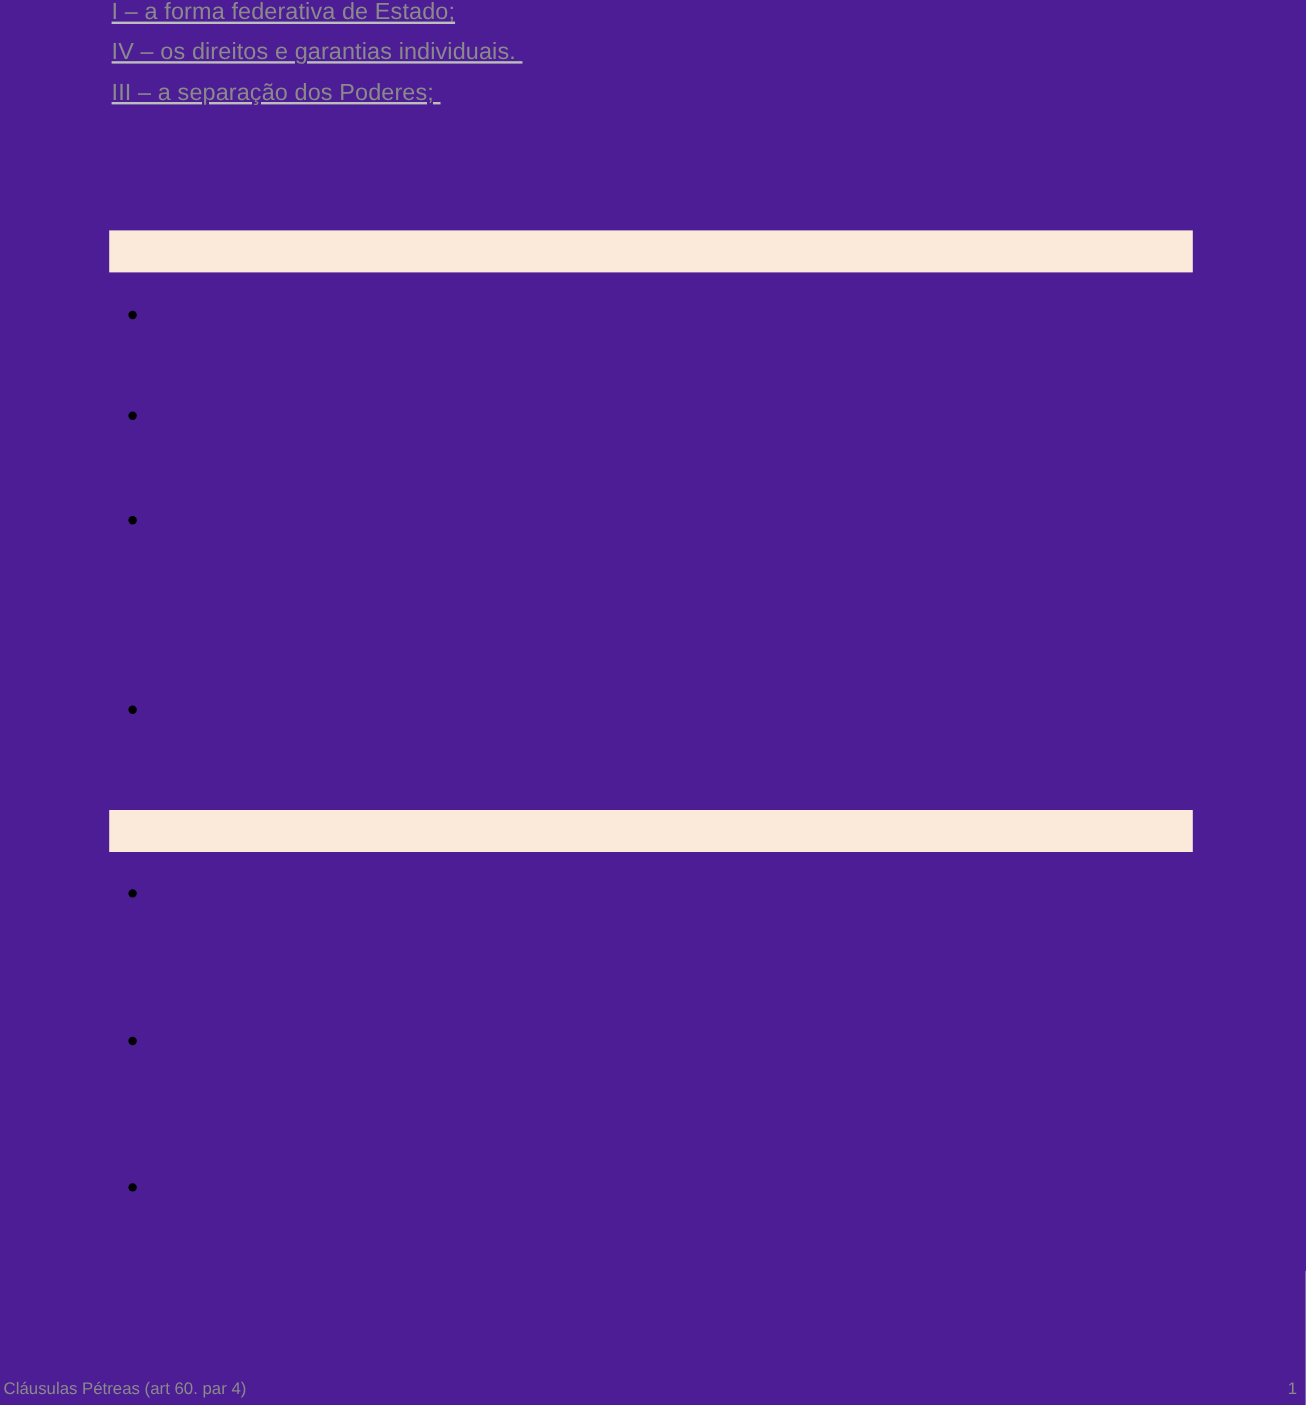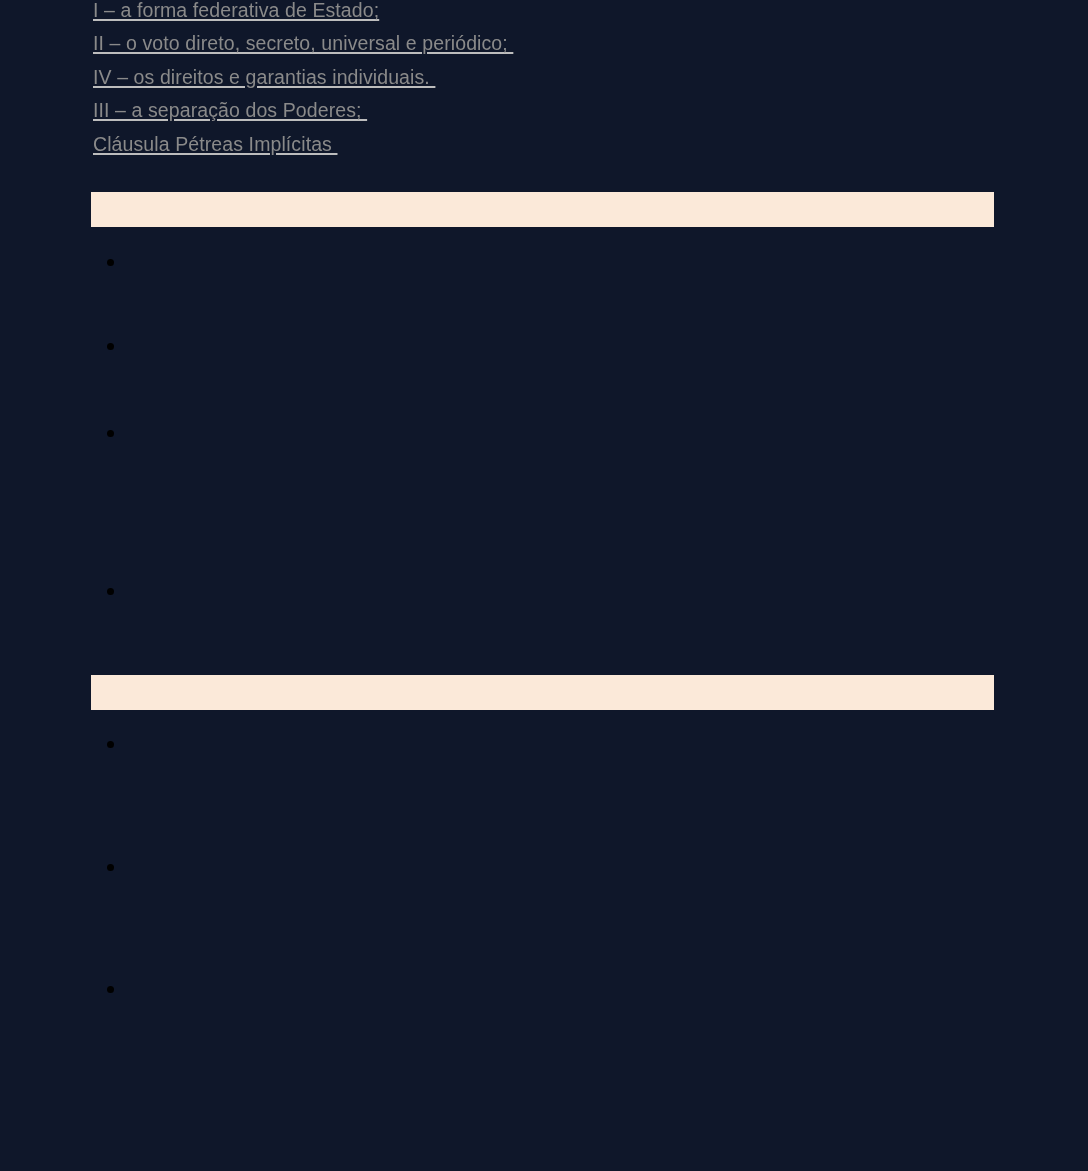--- a/index.html
+++ b/index.html
@@ -8,21 +8,21 @@
     width: 1088px;
     height: 1171px;
     position: relative;
     overflow: hidden;
     font-family: "Liberation Sans", sans-serif;
   }
 
   .page {
     position: absolute;
     inset: 0;
-    background: #0f172a;
+    background: #4c1d95;
   }
 
   
   .toc {
     position: absolute;
     left: 93px;
     top: -6px;
     font-size: 19.5px;
     line-height: 33.4px;
     color: #8a8a8a;
@@ -80,33 +80,35 @@
   .footer-title { position: absolute; left: 3px; }
   .footer-page  { position: absolute; right: 7px; }
 </style>
 </head>
 <body>
 
 <div class="page">
 
   <div class="toc">
     <div class="toc-line"><span>I – a forma federativa de Estado;</span></div>
-    <div class="toc-line"><span>II – o voto direto, secreto, universal e periódico; </span></div>
     <div class="toc-line"><span>IV – os direitos e garantias individuais. </span></div>
     <div class="toc-line"><span>III – a separação dos Poderes; </span></div>
-    <div class="toc-line"><span>Cláusula Pétreas Implícitas </span></div>
   </div>
 
   <div class="band band-1"></div>
 
   <span class="bullet b1"></span>
   <span class="bullet b2"></span>
   <span class="bullet b3"></span>
   <span class="bullet b4"></span>
 
   <div class="band band-2"></div>
 
   <span class="bullet b5"></span>
   <span class="bullet b6"></span>
   <span class="bullet b7"></span>
 
+  <div class="footer">
+    <span class="footer-title">Cláusulas Pétreas (art 60. par 4)</span>
+    <span class="footer-page">1</span>
+  </div>
 
 </div>
 
 </body></html>

